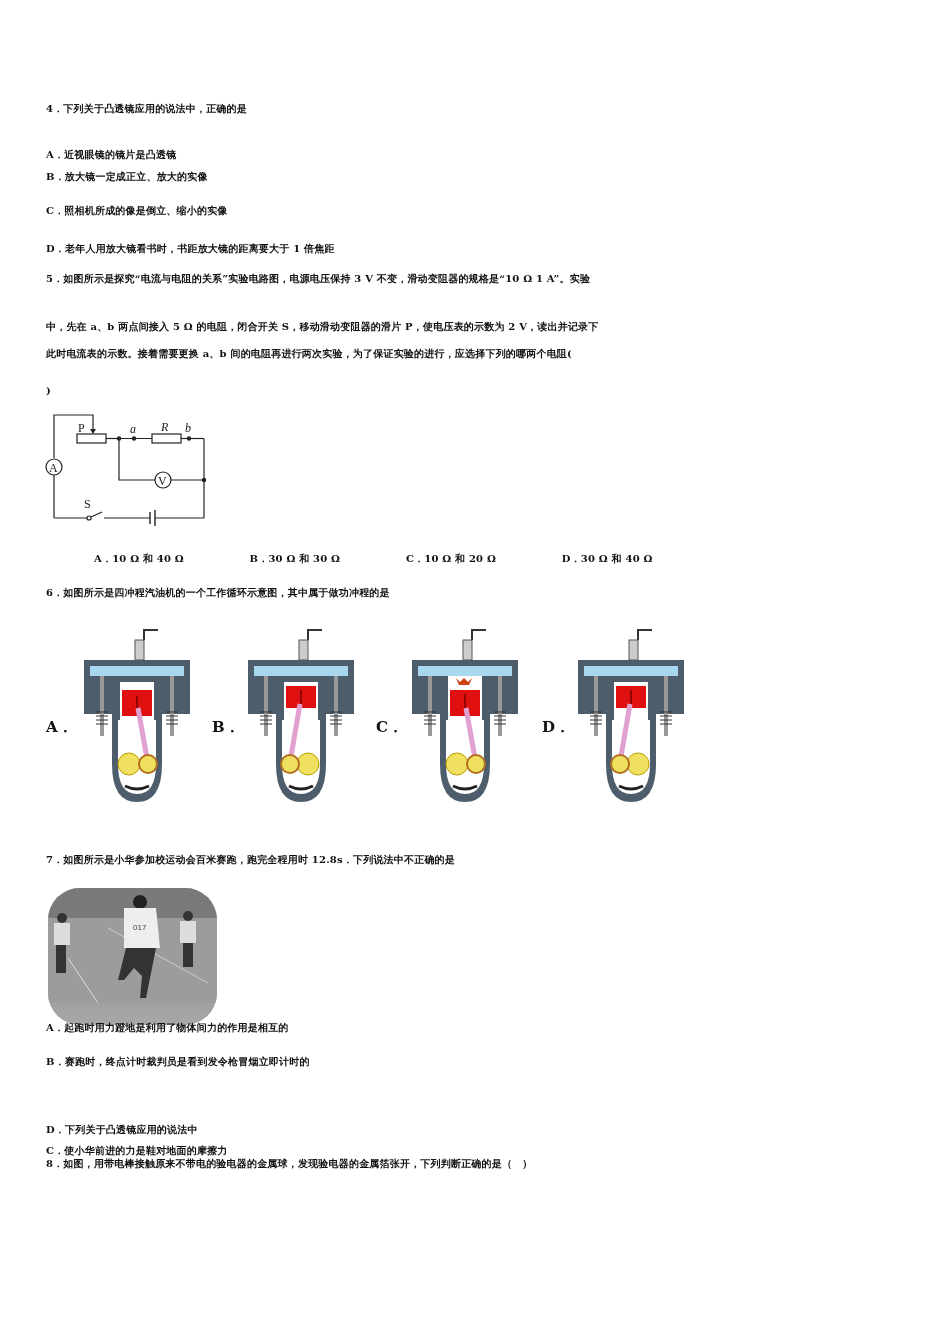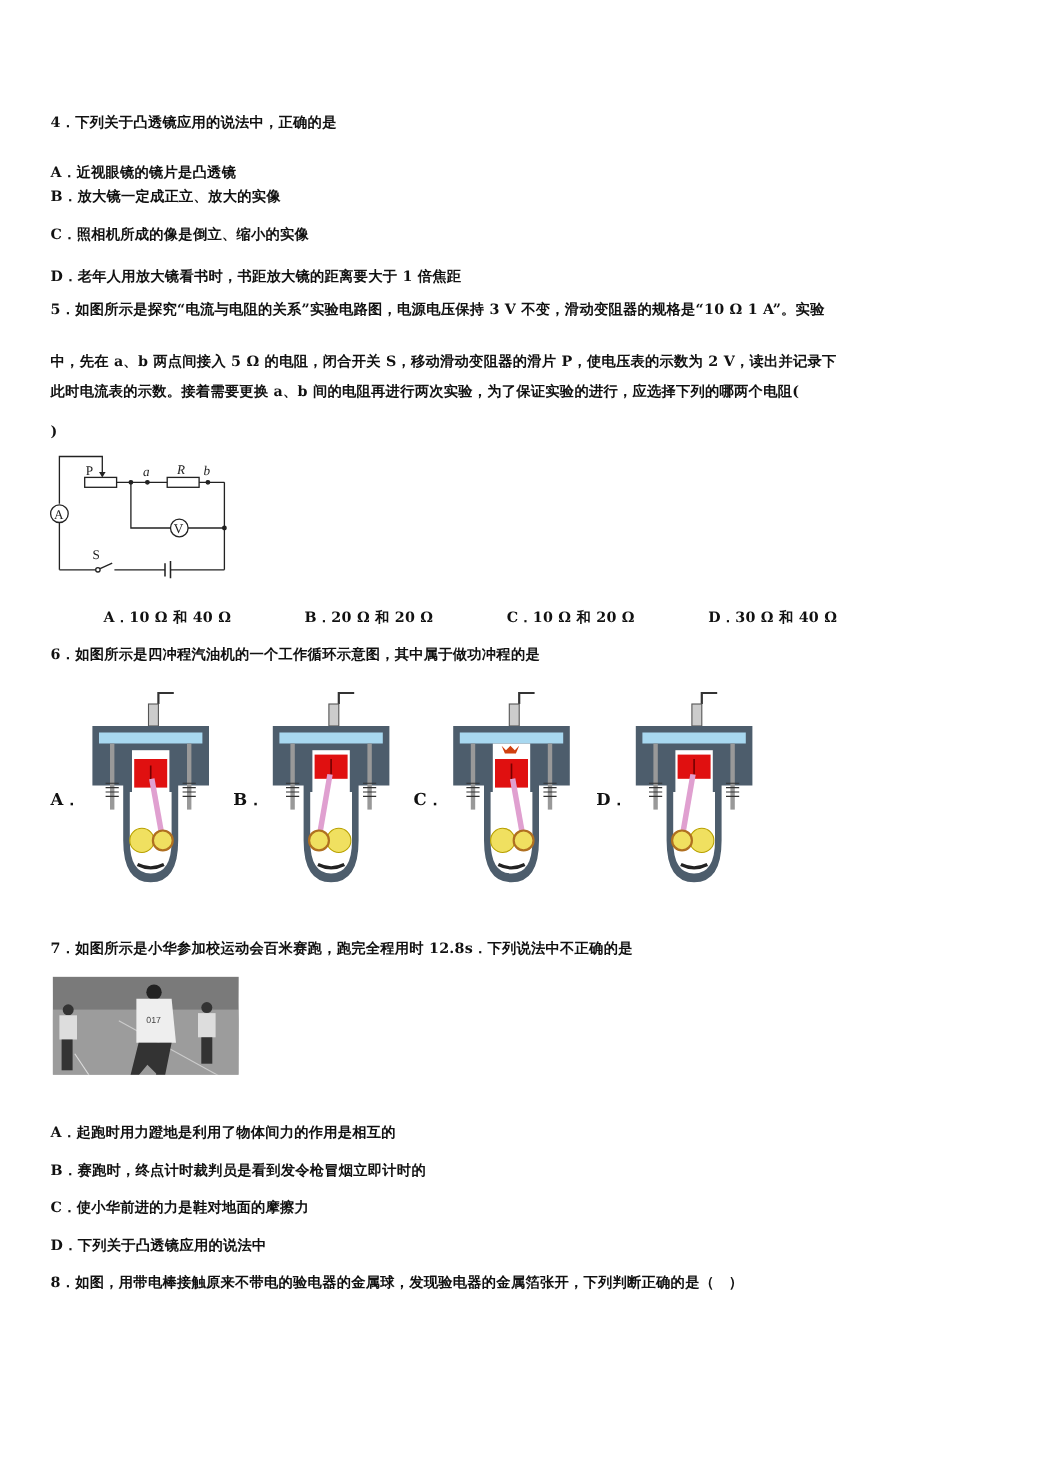--- a/index.html
+++ b/index.html
@@ -1,25 +1,25 @@
 <!DOCTYPE html>
 <html><head>
 <meta charset="utf-8">
 <style>
   html, body { margin:0; padding:0; background:#ffffff; }
   body { width:950px; height:1344px; position:relative; overflow:hidden;
          font-family:"DejaVu Serif","Liberation Serif",serif; color:#111; }
-  .line { position:absolute; left:46px; font-size:13px; font-weight:bold; white-space:nowrap; letter-spacing:0.2px; }
+  .line { position:absolute; left:46px; font-size:10px; font-weight:bold; white-space:nowrap; letter-spacing:0.2px; }
   .opt-row span { margin-right:14px;margin-left:48px; }
   .circuit { position:absolute; left:44px; top:410px; width:170px; height:116px; }
   .engines { position:absolute; left:40px; top:620px; width:660px; height:200px; }
   .engine-label { position:absolute; top:98px; font-size:15px; font-weight:bold; }
   .engine { position:absolute; top:4px; width:110px; height:182px; }
-  .photo { position:absolute; left:48px; top:888px; width:169px; height:89px;
-           background:linear-gradient(180deg,#9a9a9a 0%,#b8b8b8 25%,#8e8e8e 45%,#a8a8a8 100%); overflow:hidden; }
+  .photo { position:absolute; left:48px; top:888px; width:169px; height:137px;
+           background:linear-gradient(180deg,#9a9a9a 0%,#b8b8b8 25%,#8e8e8e 45%,#a8a8a8 100%); overflow:hidden;border-radius:32px; }
 </style>
 </head>
 <body>
 
 <div class="line" style="top:102px">4．下列关于凸透镜应用的说法中，正确的是</div>
 <div class="line" style="top:148px">A．近视眼镜的镜片是凸透镜</div>
 <div class="line" style="top:170px">B．放大镜一定成正立、放大的实像</div>
 <div class="line" style="top:204px">C．照相机所成的像是倒立、缩小的实像</div>
 <div class="line" style="top:242px">D．老年人用放大镜看书时，书距放大镜的距离要大于 1 倍焦距</div>
 
@@ -66,21 +66,21 @@
     <text x="40" y="98" font-size="12" fill="#222" stroke="none">S</text>
     <line x1="60" y1="108" x2="106" y2="108"></line>
     <line x1="106" y1="102" x2="106" y2="114" stroke-width="1.4"></line>
     <line x1="111" y1="100" x2="111" y2="116" stroke-width="1.4"></line>
     <line x1="111" y1="108" x2="160" y2="108"></line>
   </svg>
 </div>
 
 <div class="line opt-row" style="top:552px">
   <span>A．10 Ω 和 40 Ω</span>
-  <span>B．20 Ω 和 20 Ω</span>
+  <span>B．30 Ω 和 30 Ω</span>
   <span>C．10 Ω 和 20 Ω</span>
   <span>D．30 Ω 和 40 Ω</span>
 </div>
 
 <div class="line" style="top:586px">6．如图所示是四冲程汽油机的一个工作循环示意图，其中属于做功冲程的是</div>
 
 <div class="engines">
   <span class="engine-label" style="left:6px">A．</span>
   <span class="engine-label" style="left:172px">B．</span>
   <span class="engine-label" style="left:336px">C．</span>
@@ -182,16 +182,16 @@
     <rect x="8" y="57" width="10" height="28" fill="#333"></rect>
 
     <circle cx="140" cy="28" r="5" fill="#333"></circle>
     <rect x="132" y="33" width="16" height="22" fill="#ddd"></rect>
     <rect x="135" y="55" width="10" height="24" fill="#333"></rect>
   </svg>
 </div>
 
 <div class="line" style="top:1021px">A．起跑时用力蹬地是利用了物体间力的作用是相互的</div>
 <div class="line" style="top:1055px">B．赛跑时，终点计时裁判员是看到发令枪冒烟立即计时的</div>
-<div class="line" style="top:1089px">C．使小华前进的力是鞋对地面的摩擦力</div>
+<div class="line" style="top:1144px">C．使小华前进的力是鞋对地面的摩擦力</div>
 <div class="line" style="top:1123px">D．下列关于凸透镜应用的说法中</div>
 
 <div class="line" style="top:1157px">8．如图，用带电棒接触原来不带电的验电器的金属球，发现验电器的金属箔张开，下列判断正确的是（　）</div>
 
 </body></html>

